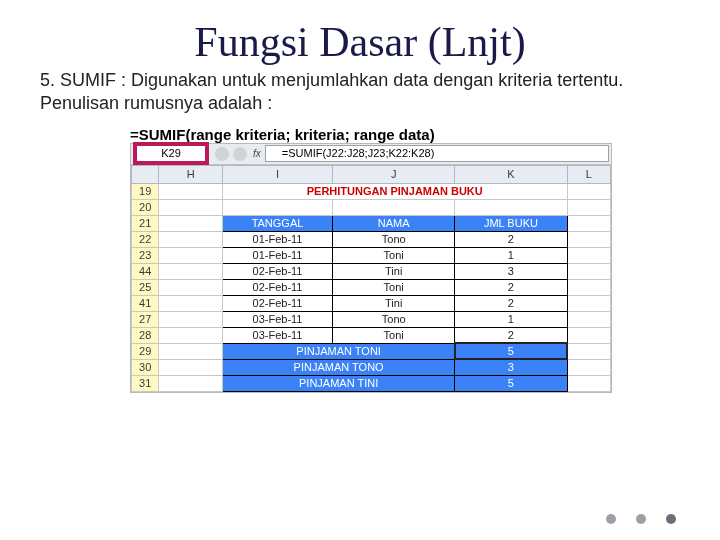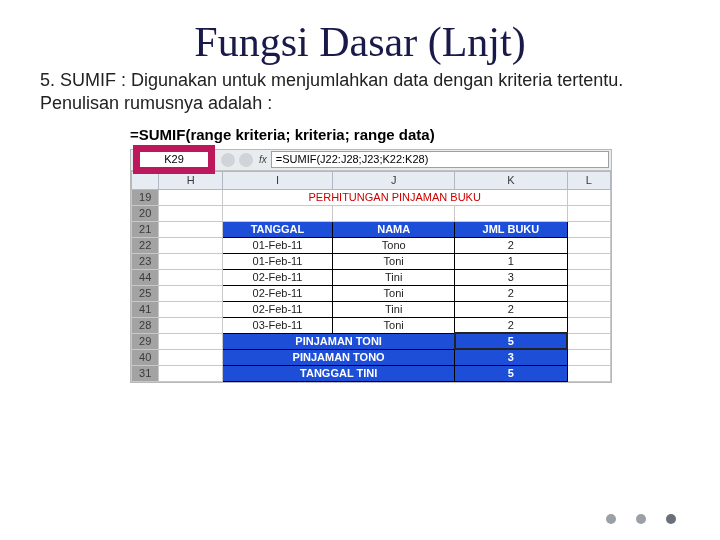--- a/index.html
+++ b/index.html
@@ -24,41 +24,41 @@
     font-size: 18px;
     color: #222;
     margin: 0 40px 10px 40px;
     line-height: 1.3;
   }
   .formula-text {
     font-size: 15px;
     font-weight: bold;
     color: #000;
     margin-left: 130px;
-    margin-bottom: 6px;
+    margin-bottom: 0;
   }
   .excel-wrap {
     margin-left: 130px;
     width: 480px;
     border: 1px solid #b8b8b8;
     background: #fff;
     font-size: 11px;
   }
   .excel-toolbar {
     display: flex;
     align-items: center;
     background: #e8ecef;
     border-bottom: 1px solid #c0c0c0;
     height: 20px;
     padding: 0 2px;
   }
   .name-box {
     width: 68px;
     background: #fff;
-    border: 7px solid #be185d;
+    border: 4px solid #be185d;
     text-align: center;
     font-size: 11px;
     margin-right: 4px;
     height: 15px;
     line-height: 15px;
   }
   .tb-icon {
     width: 14px;
     height: 14px;
     border-radius: 50%;
@@ -71,21 +71,21 @@
     margin: 0 4px;
     color: #444;
     text-align: right;
   }
   .formula-bar {
     flex: 1;
     background: #fff;
     border: 1px solid #a0a0a0;
     height: 15px;
     line-height: 15px;
-    padding-left: 4px;
+    padding-left: 16px;
     font-size: 11px;
   }
   .grid {
     border-collapse: collapse;
     width: 100%;
   }
   .grid th {
     background: #e6ecf2;
     border: 1px solid #b0b8c4;
     font-weight: normal;
@@ -94,34 +94,34 @@
     font-size: 11px;
   }
   .grid td {
     border: 1px solid #c8c8c8;
     height: 15px;
     text-align: center;
     font-size: 11px;
     padding: 0;
   }
   .rowhdr {
-    background: #a3a3a3;
+    background: #fef9c3;
     width: 24px;
     text-align: center;
     color: #3a3a3a;
   }
   .red-cell {
-    background: #1d4ed8;
+    background: #3b82f6;
     color: #fff;
-    font-weight: bold;
+    font-weight: normal;
   }
   .red-cell-title {
     background: #d43a2a;
     color: #fff;
-    font-weight: normal;
+    font-weight: bold;
   }
   .dark-border td.red-cell, .dark-border td.white-cell {
     border: 1px solid #000;
   }
   .white-cell {
     background: #fff;
     color: #222;
   }
   .sel-cell {
     outline: 2px solid #222;
@@ -232,45 +232,53 @@
         </tr>
         <tr class="dark-border">
           <td class="rowhdr">41</td>
           <td></td>
           <td class="white-cell">02-Feb-11</td>
           <td class="white-cell">Tini</td>
           <td class="white-cell">2</td>
           <td></td>
         </tr>
         <tr class="dark-border">
+          <td class="rowhdr">27</td>
+          <td></td>
+          <td class="white-cell">03-Feb-11</td>
+          <td class="white-cell">Tono</td>
+          <td class="white-cell">1</td>
+          <td></td>
+        </tr>
+        <tr class="dark-border">
           <td class="rowhdr">28</td>
           <td></td>
           <td class="white-cell">03-Feb-11</td>
           <td class="white-cell">Toni</td>
           <td class="white-cell">2</td>
           <td></td>
         </tr>
         <tr class="dark-border">
           <td class="rowhdr">29</td>
           <td></td>
           <td class="red-cell" colspan="2">PINJAMAN TONI</td>
           <td class="red-cell sel-cell">5</td>
           <td></td>
         </tr>
         <tr class="dark-border">
-          <td class="rowhdr">40</td>
+          <td class="rowhdr">30</td>
           <td></td>
           <td class="red-cell" colspan="2">PINJAMAN TONO</td>
           <td class="red-cell">3</td>
           <td></td>
         </tr>
         <tr class="dark-border">
           <td class="rowhdr">31</td>
           <td></td>
-          <td class="red-cell" colspan="2">TANGGAL TINI</td>
+          <td class="red-cell" colspan="2">PINJAMAN TINI</td>
           <td class="red-cell">5</td>
           <td></td>
         </tr>
       </tbody>
   </table>
 </div>
 
 <div class="bullets">
   <span class="bullet"></span>
   <span class="bullet"></span>

